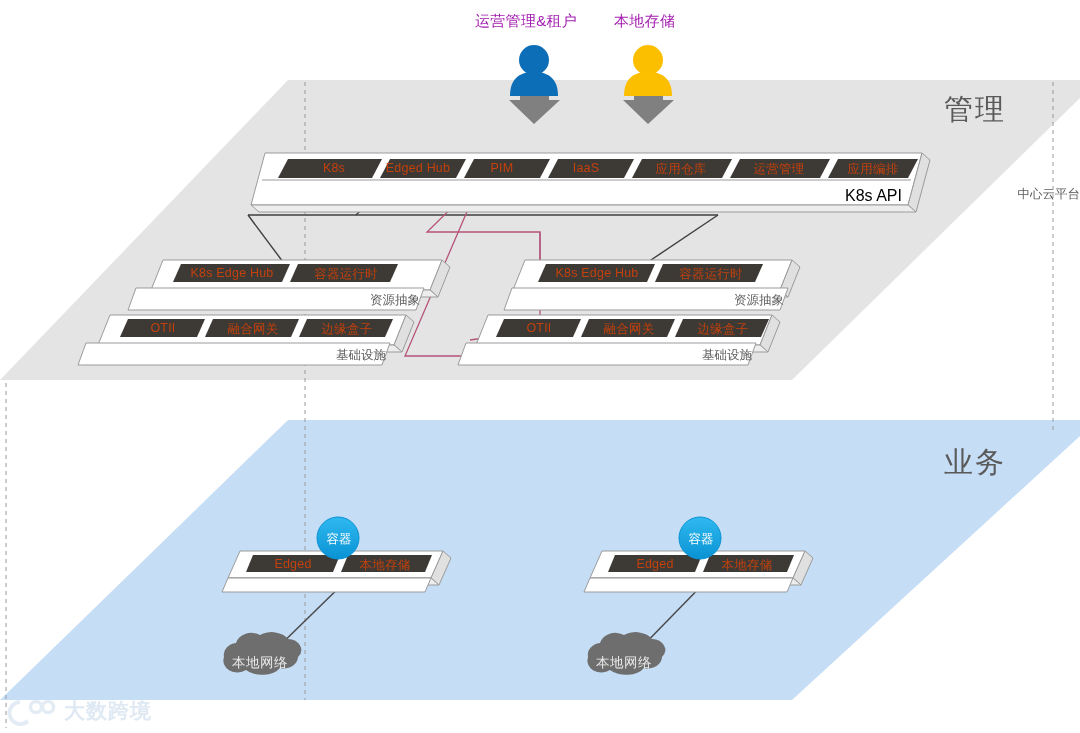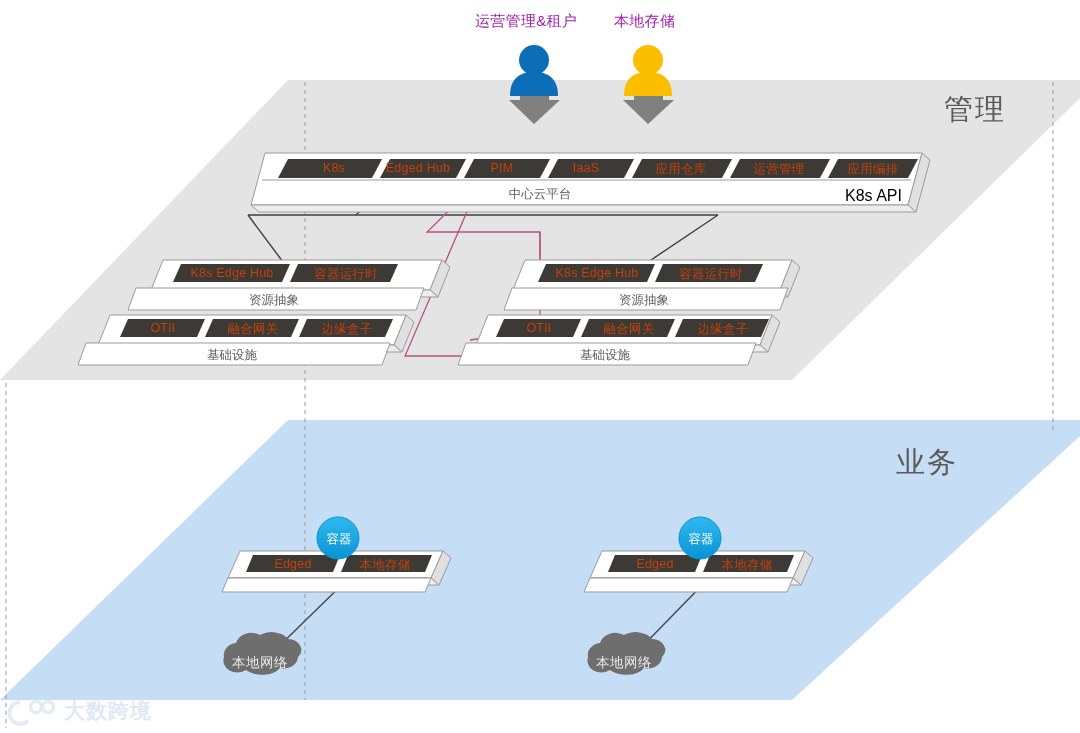--- a/index.html
+++ b/index.html
@@ -18,21 +18,21 @@
   .persona-label{font-size:15px;color:#a21caf;letter-spacing:.3px;}
   .plane-title{font-size:29px;color:#5a5a5a;letter-spacing:2px;text-align:center;}
 
   .chip-text{
     position:absolute;white-space:nowrap;color:#c2410c;
     font-size:12.5px;letter-spacing:.2px;text-align:center;
     pointer-events:none;
   }
   .slab-text{
     position:absolute;white-space:nowrap;color:#5c5c5c;
-    font-size:12.5px;text-align:center;pointer-events:none;
+    font-size:12.5px;text-align:right;pointer-events:none;
   }
   .api-text{
     position:absolute;white-space:nowrap;color:#000000;font-size:16px;
   }
   .cloud-text{
     position:absolute;white-space:nowrap;color:#e9e9e9;font-size:13.5px;
     letter-spacing:.5px;
   }
   .bubble-text{
     position:absolute;white-space:nowrap;color:#ffffff;font-size:12.5px;
@@ -211,21 +211,21 @@
     <path d="M20,702 a11,11 0 1 0 8,19" fill="none" stroke="#dfe9f3" stroke-width="4"></path>
     <circle cx="36" cy="707" r="5.5" fill="none" stroke="#dfe9f3" stroke-width="3.5"></circle>
     <circle cx="48" cy="707" r="5.5" fill="none" stroke="#dfe9f3" stroke-width="3.5"></circle>
   </g>
 </svg>
 
 <div class="lbl persona-label" style="left:475px;top:12px;">运营管理&amp;租户</div>
 <div class="lbl persona-label" style="left:614px;top:12px;">本地存储</div>
 
 <div class="lbl plane-title" style="left:944px;top:90px;">管理</div>
-<div class="lbl plane-title" style="left:896px;top:443px;">业务</div>
+<div class="lbl plane-title" style="left:944px;top:443px;">业务</div>
 
 <div class="chip-text" style="left:298px;top:161px;width:72px;">K8s</div>
 <div class="chip-text" style="left:382px;top:161px;width:72px;">Edged Hub</div>
 <div class="chip-text" style="left:466px;top:161px;width:72px;">PIM</div>
 <div class="chip-text" style="left:550px;top:161px;width:72px;">IaaS</div>
 <div class="chip-text" style="left:638px;top:161px;width:86px;">应用仓库</div>
 <div class="chip-text" style="left:736px;top:161px;width:86px;">运营管理</div>
 <div class="chip-text" style="left:832px;top:161px;width:82px;">应用编排</div>
 
 <div class="slab-text" style="left:0px;top:186px;width:1080px;">中心云平台</div>

